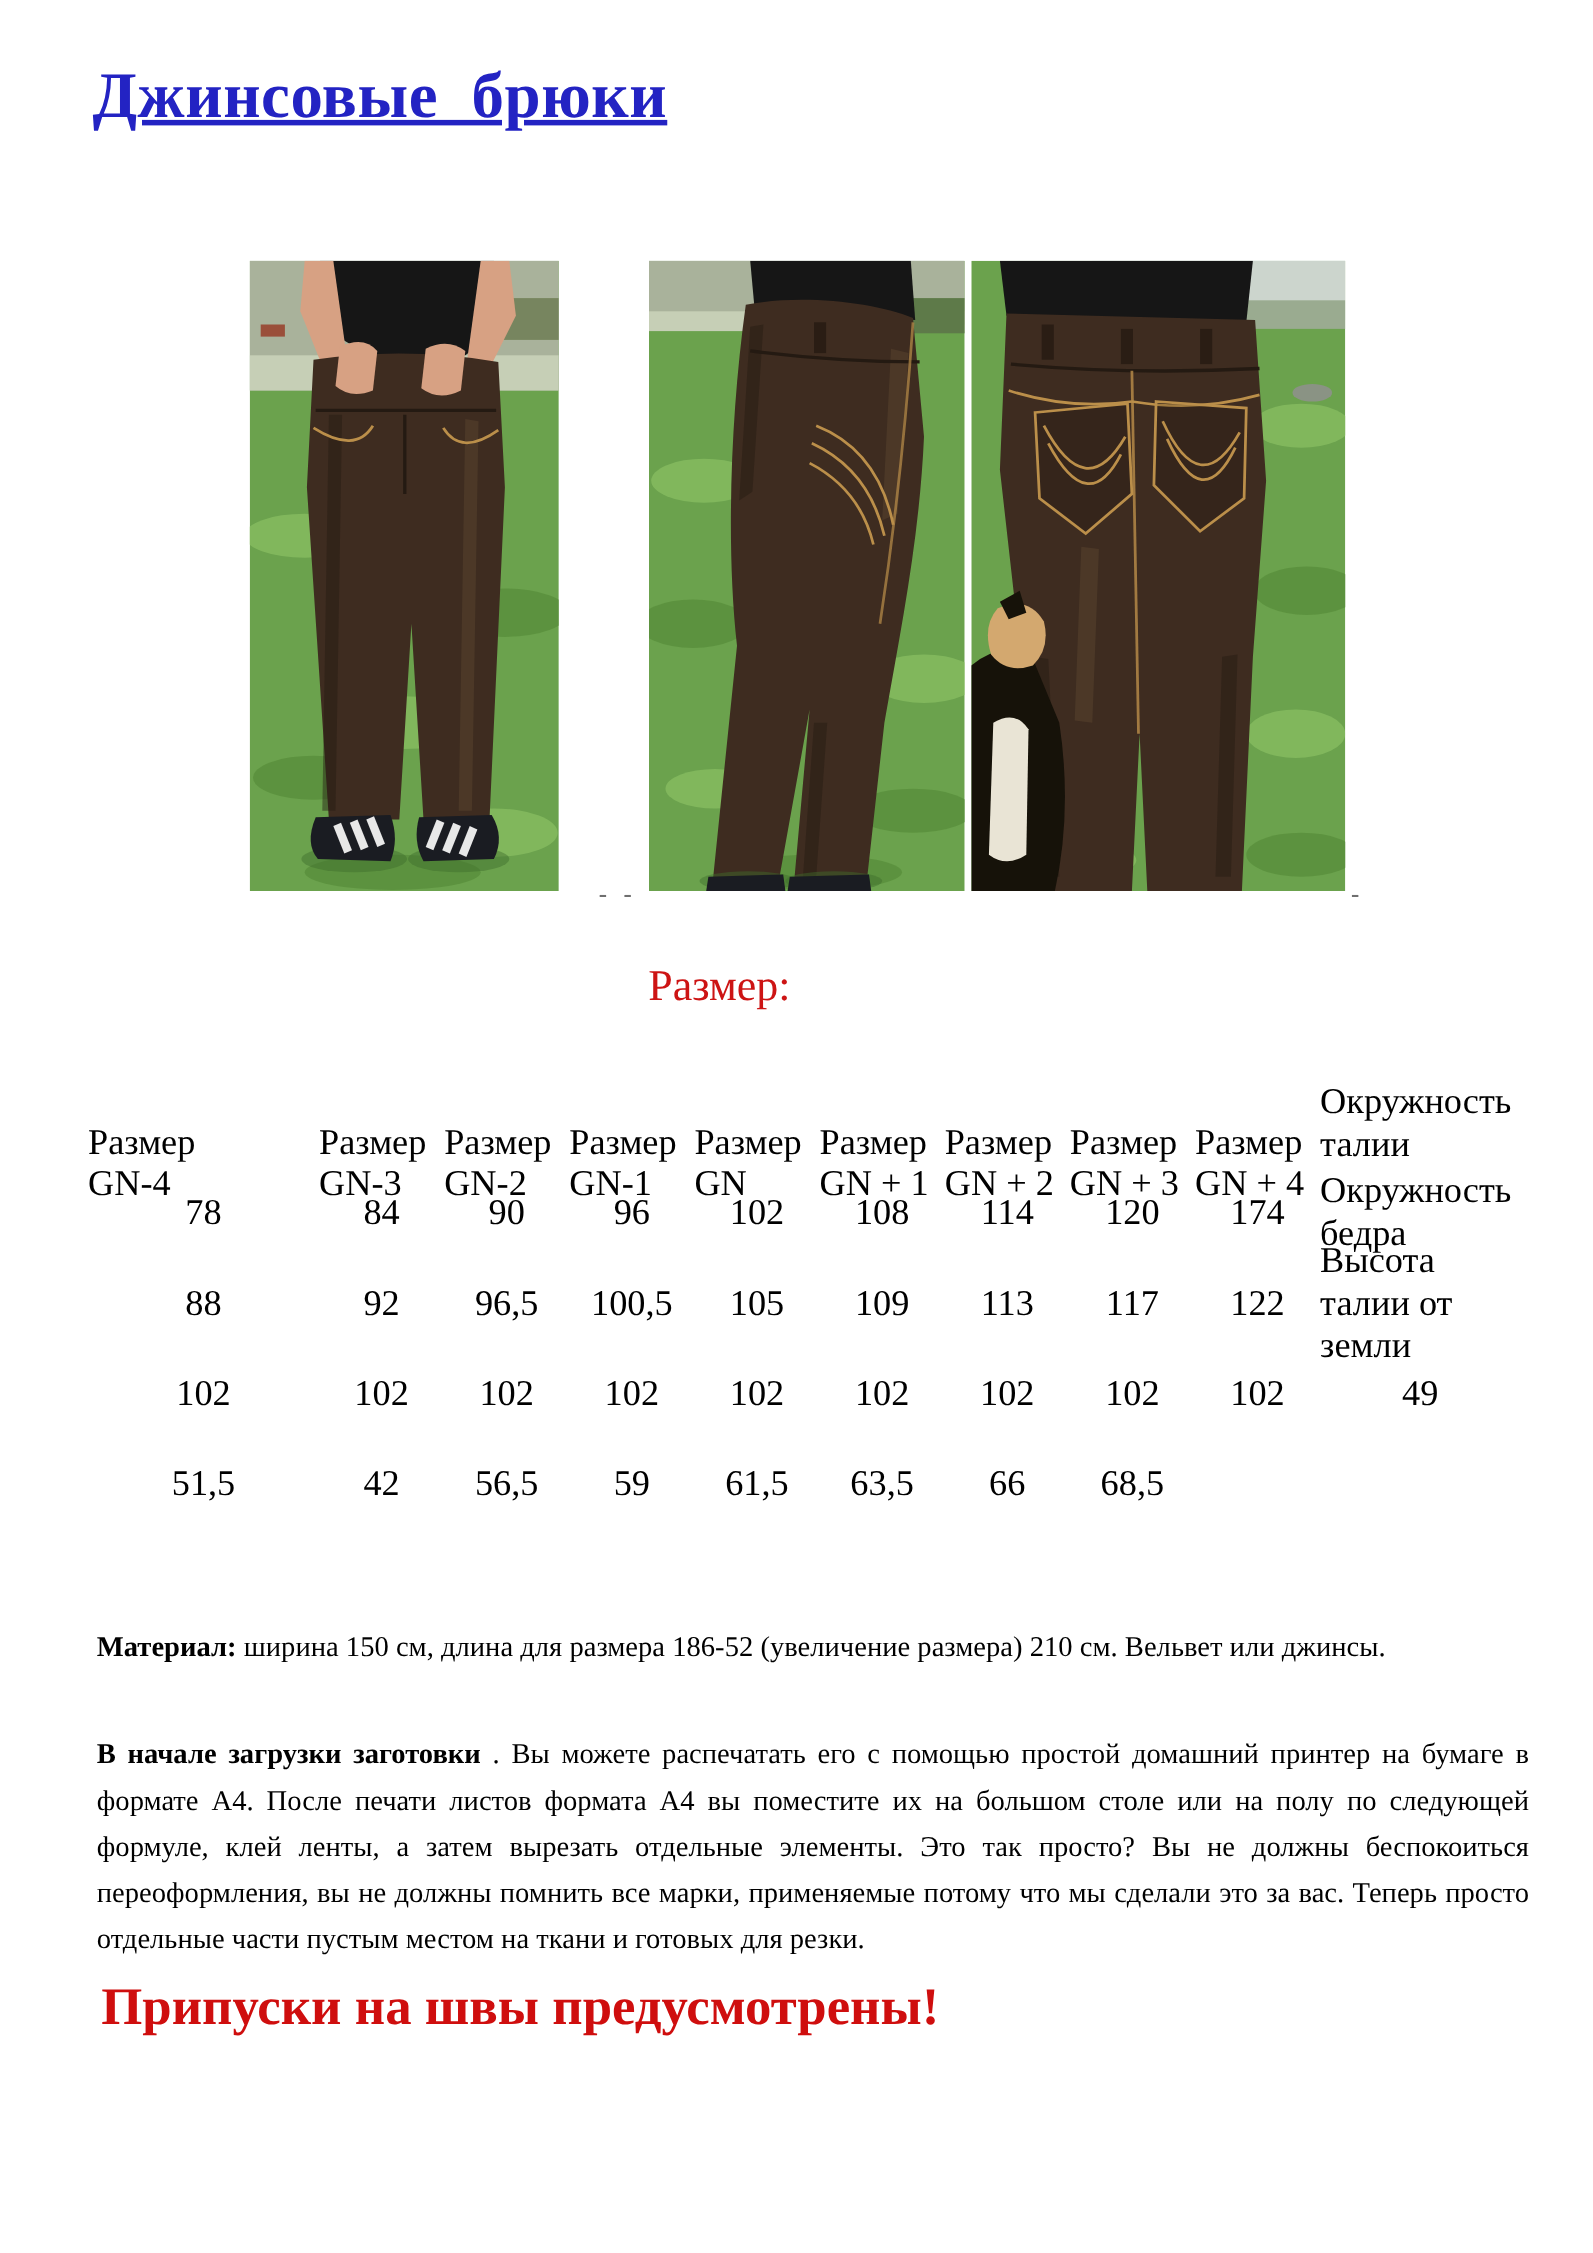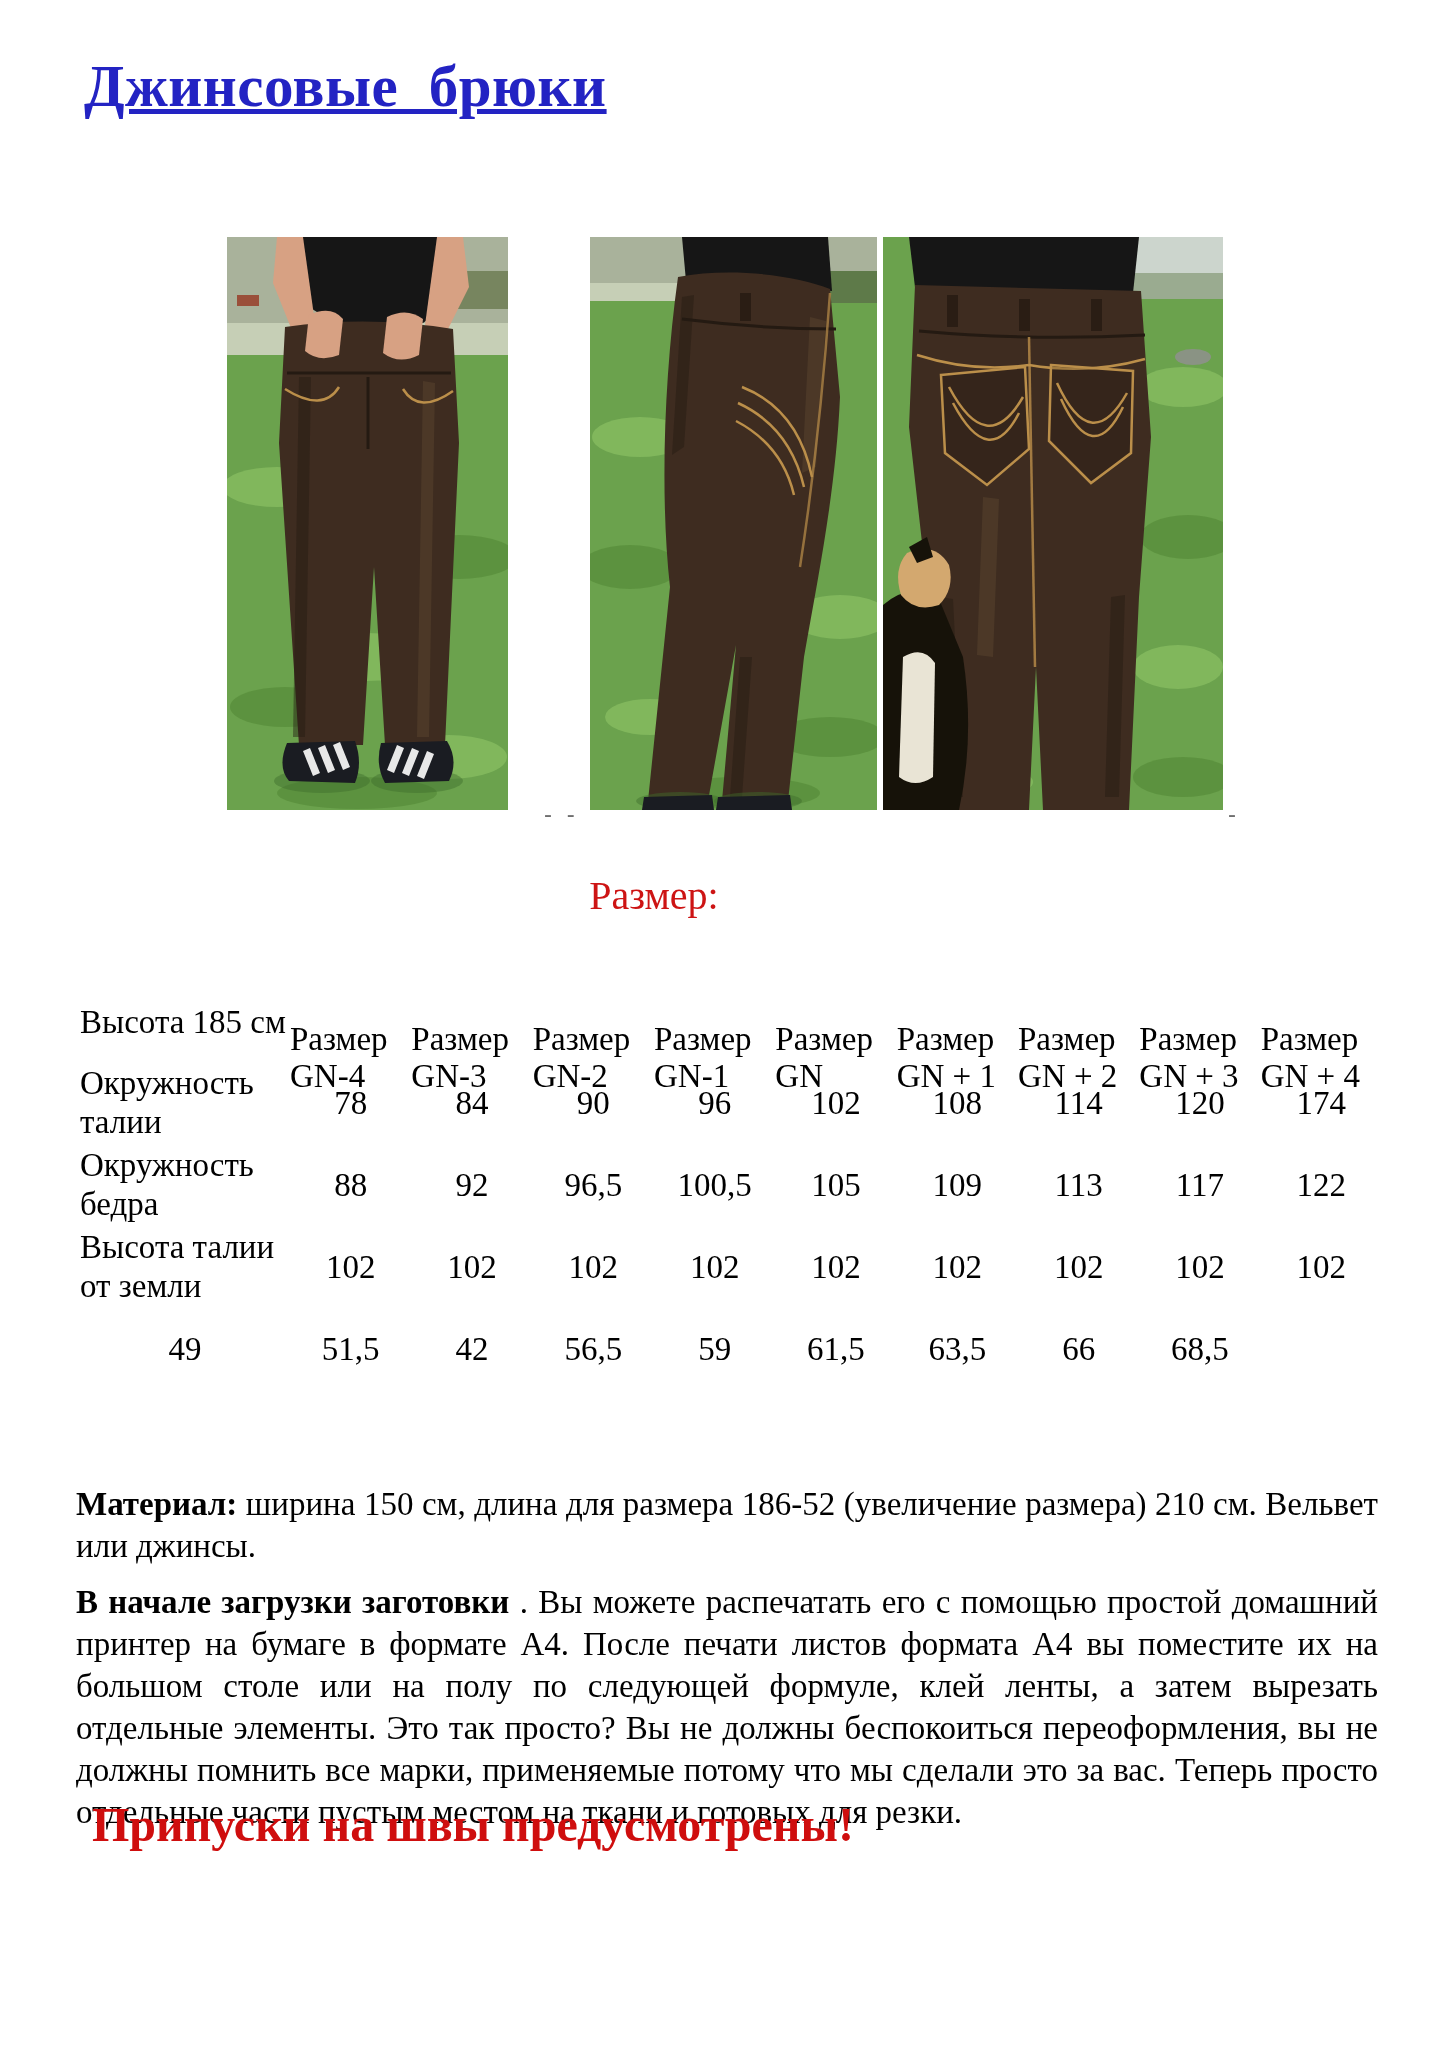--- a/index.html
+++ b/index.html
@@ -61,22 +61,22 @@
     grid-template-rows:80px 82px 82px 82px 82px;
     font-size:33px;
   }
   .st-corner{display:flex;align-items:center;}
   .st-head{line-height:37px;padding-top:3px;margin-top:36px;}
   .st-line{display:block;}
   .st-label{display:flex;align-items:center;line-height:39px;padding-right:8px;}
   .st-value{display:flex;align-items:center;justify-content:center;}
 
   .para{
-    position:absolute;left:76px;width:1302px;
-    font-size:33px;line-height:42px;text-align:justify;
+    position:absolute;left:88px;width:1302px;
+    font-size:26px;line-height:42px;text-align:justify;
   }
   #para-material{top:1450px;}
   #para-instructions{top:1548px;}
   .para b{font-weight:bold;}
 
   .seam-note{
     position:absolute;left:80px;top:1796px;padding-left:12px;
     font-size:48px;font-weight:bold;line-height:1.2;
     color:var(--note_red,#cf0e0e);
   }
@@ -193,21 +193,20 @@
       </g>
     </svg>
   </div>
 
   <span class="artifact-dash" id="dash-left">- -</span>
   <span class="artifact-dash" id="dash-right">-</span>
 
   <div class="size-heading">Размер:</div>
 
   <div class="size-table">
-    <div class="st-corner">Высота 185 см</div>
 
     <div class="st-head">
       <span class="st-line">Размер</span>
       <span class="st-line">GN-4</span>
     </div>
     <div class="st-head">
       <span class="st-line">Размер</span>
       <span class="st-line">GN-3</span>
     </div>
     <div class="st-head">

